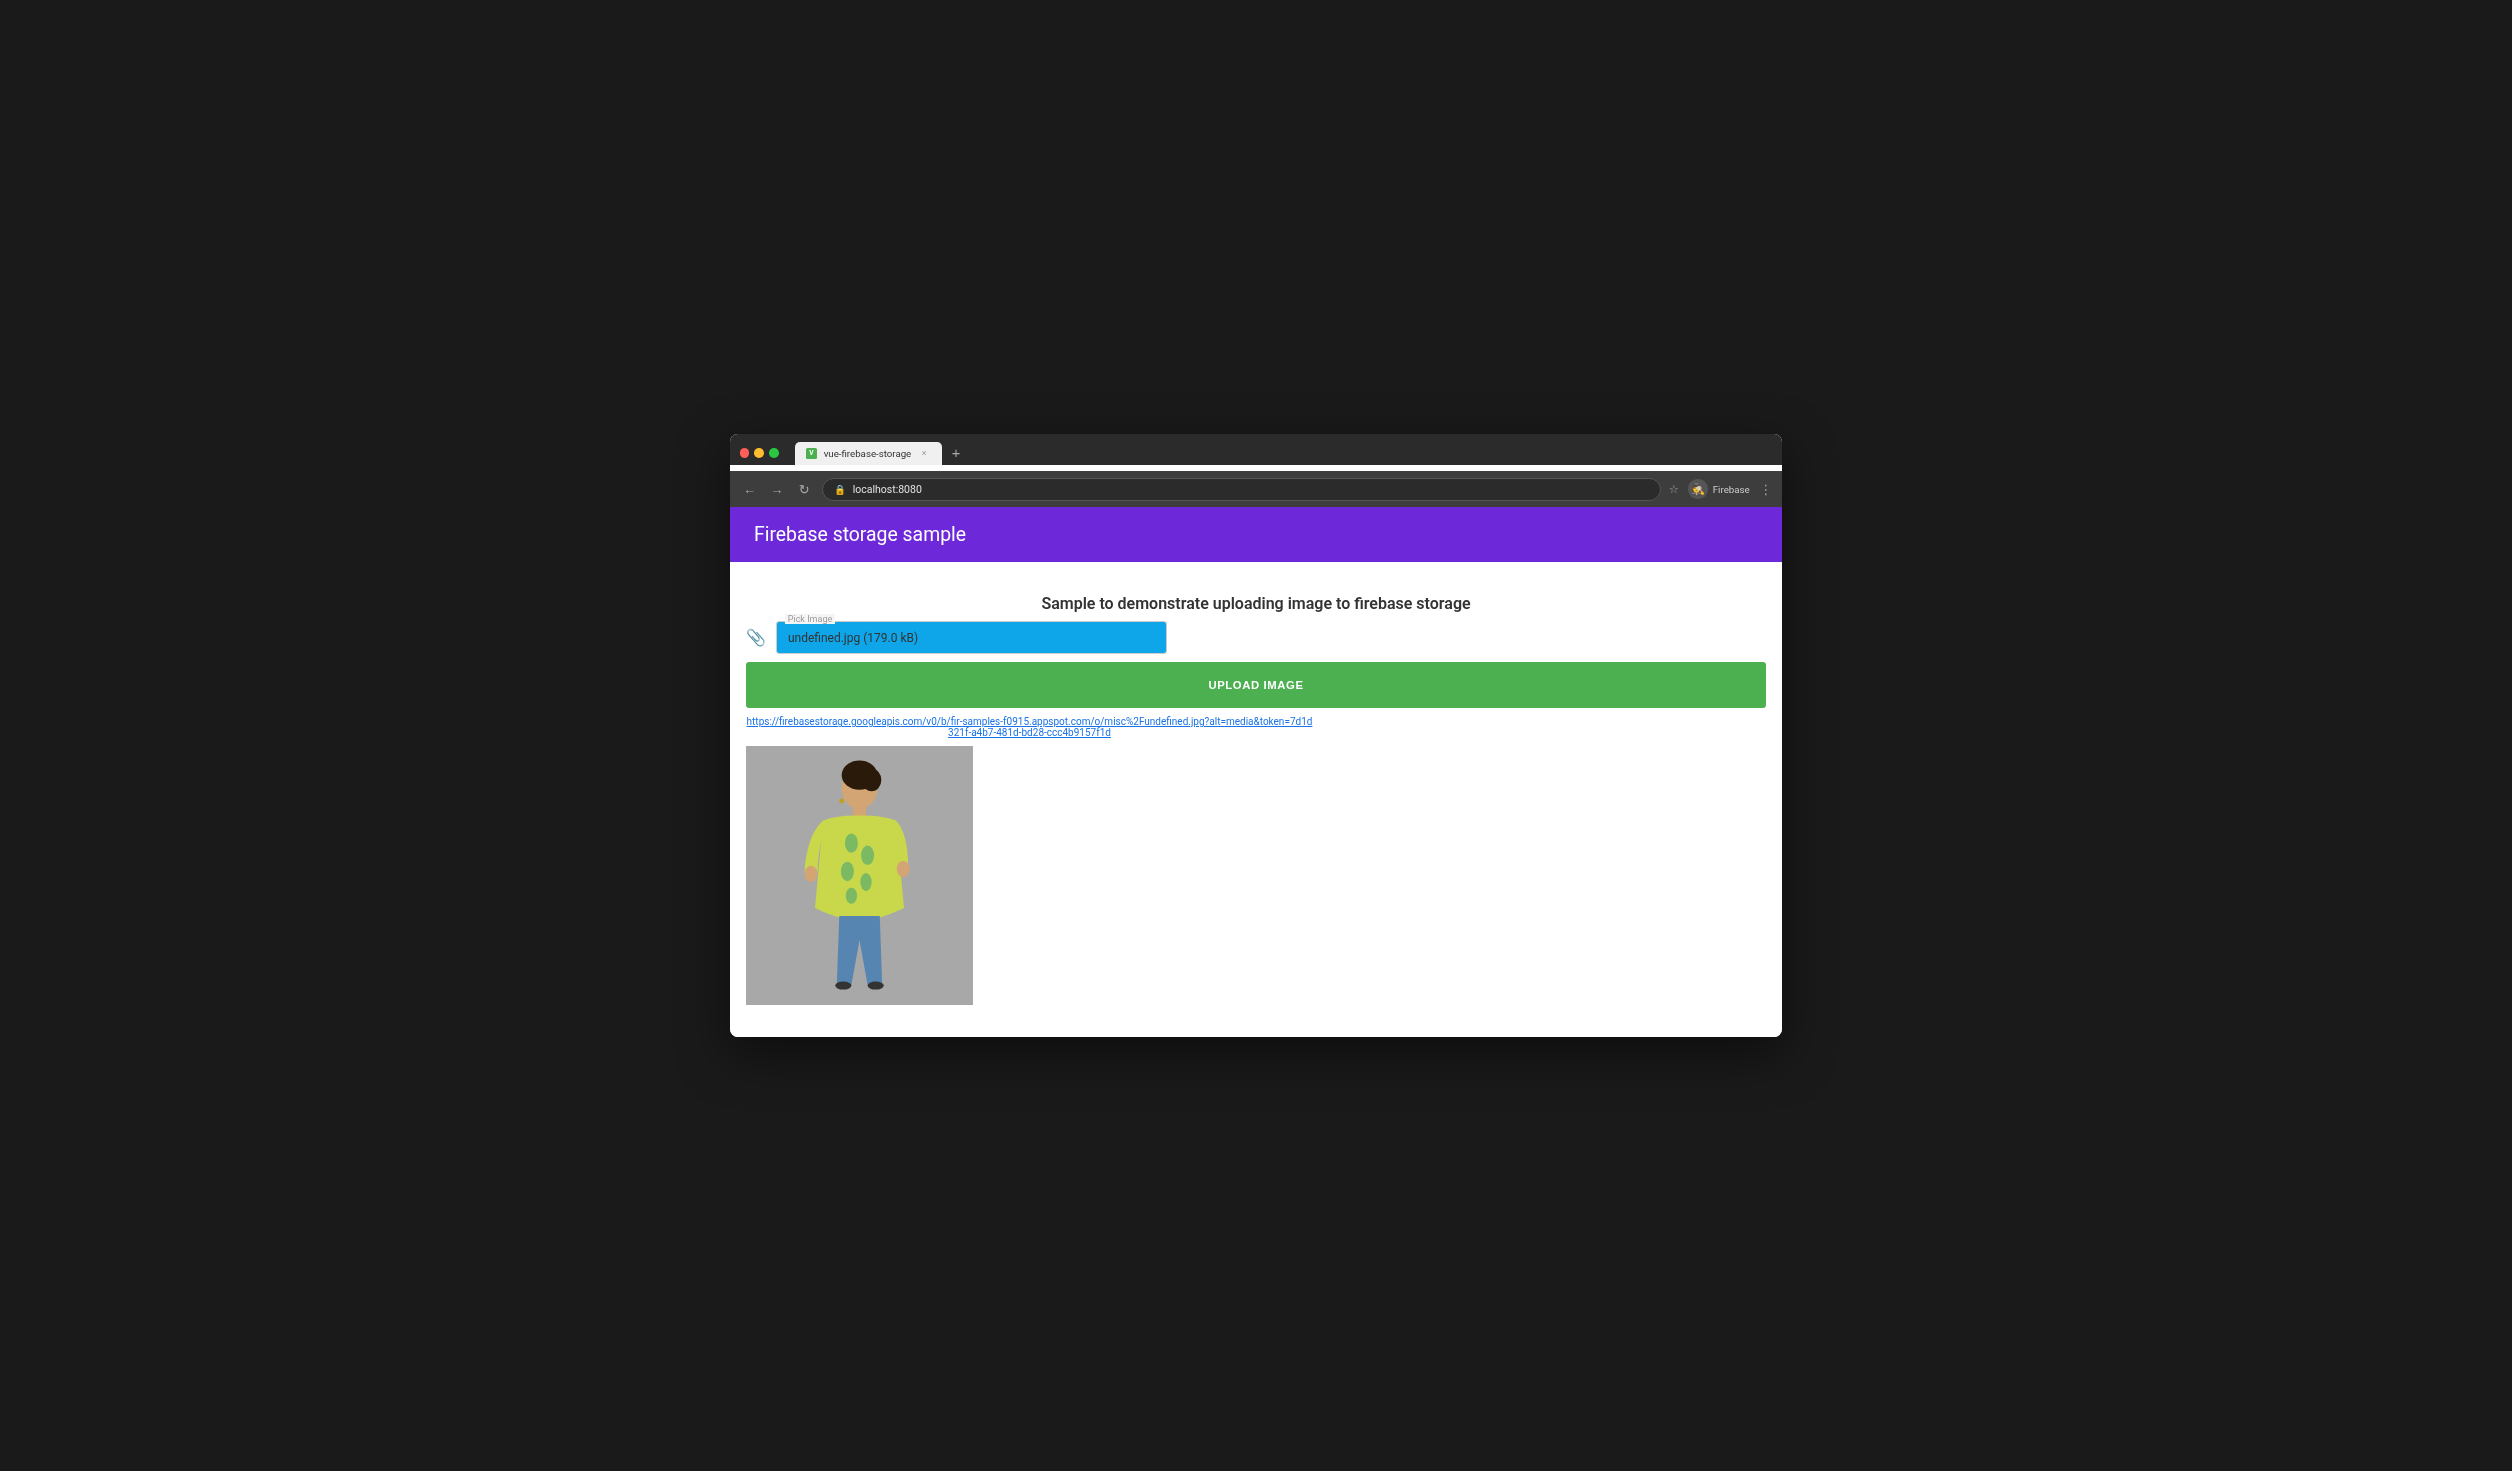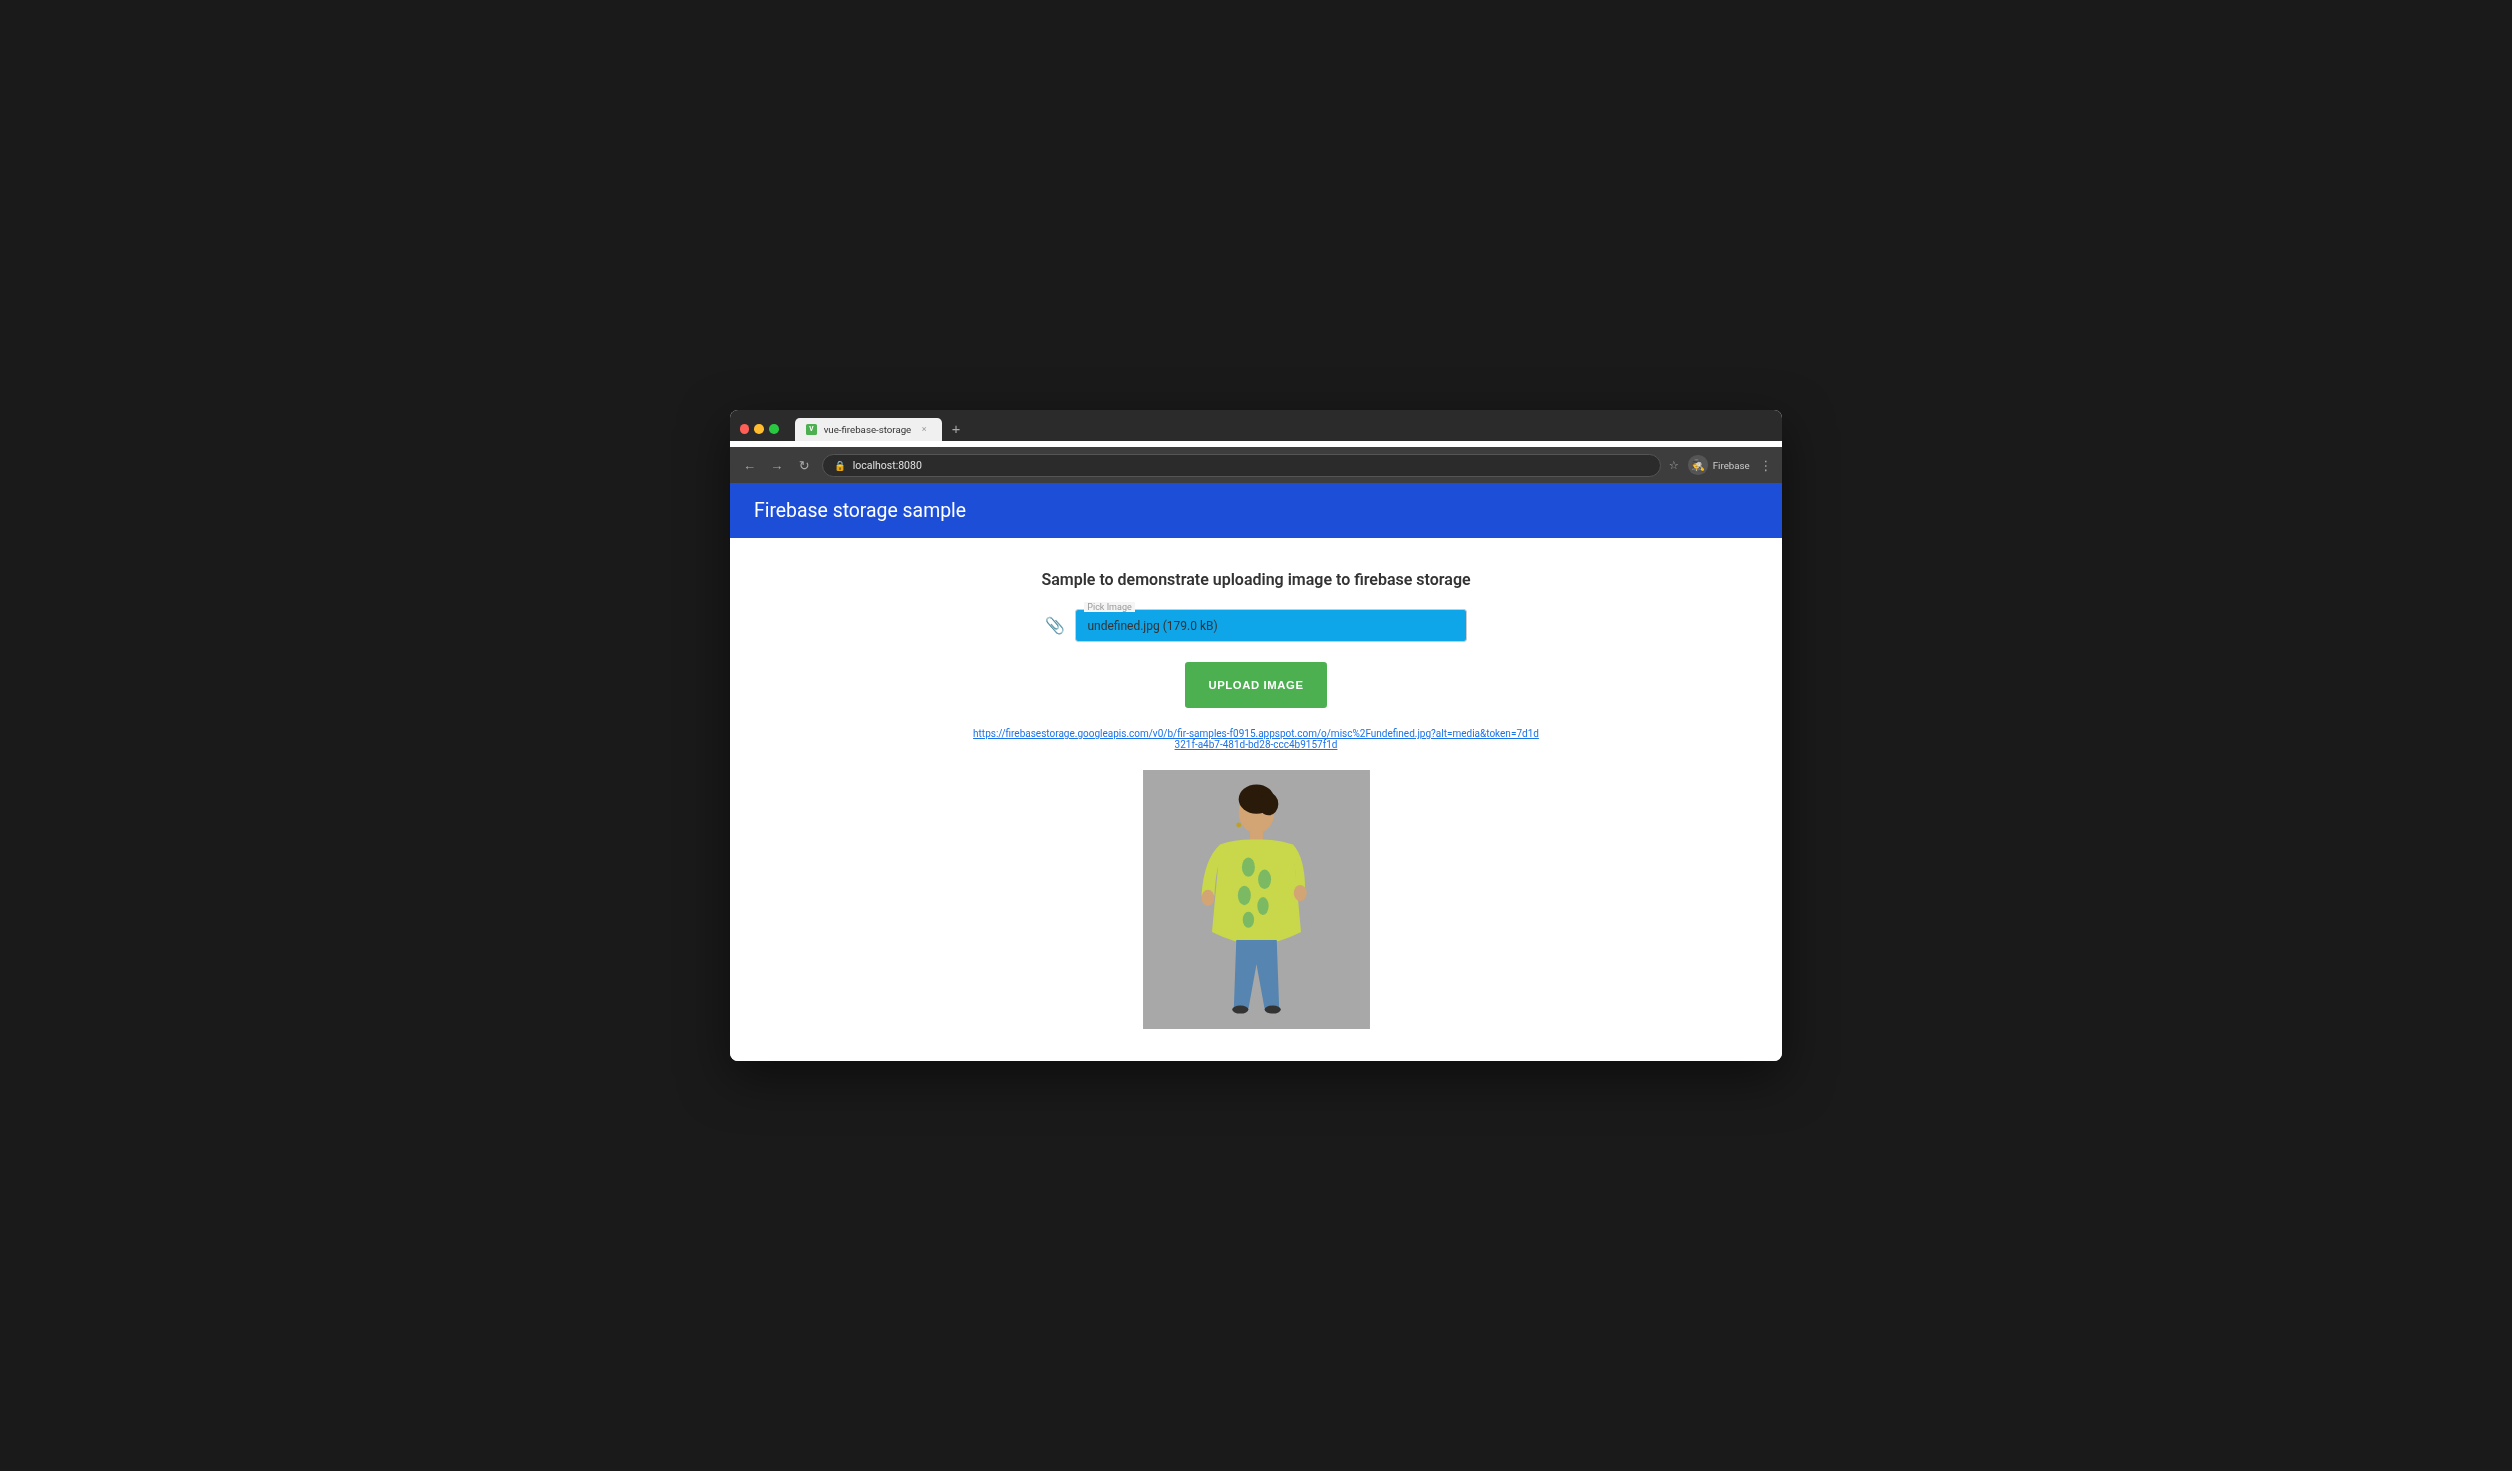--- a/index.html
+++ b/index.html
@@ -205,36 +205,35 @@
       font-size: 13px;
       color: #aaa;
     }
 
     
     .page-content {
       background: #ffffff;
     }
 
     .app-header {
-      background: #1d4ed8;
+      background: #6d28d9;
       padding: 16px 24px;
     }
 
     .app-header-title {
       color: #ffffff;
       font-size: 19.4px;
       font-weight: 400;
     }
 
     .app-body {
       padding: 32px 16px;
       display: flex;
       flex-direction: column;
-      align-items: center;
-      gap: 20px;
+      gap: 8px;
     }
 
     .page-title {
       font-size: 16px;
       font-weight: 600;
       color: #333;
       text-align: center;
     }
 
     .upload-section {

